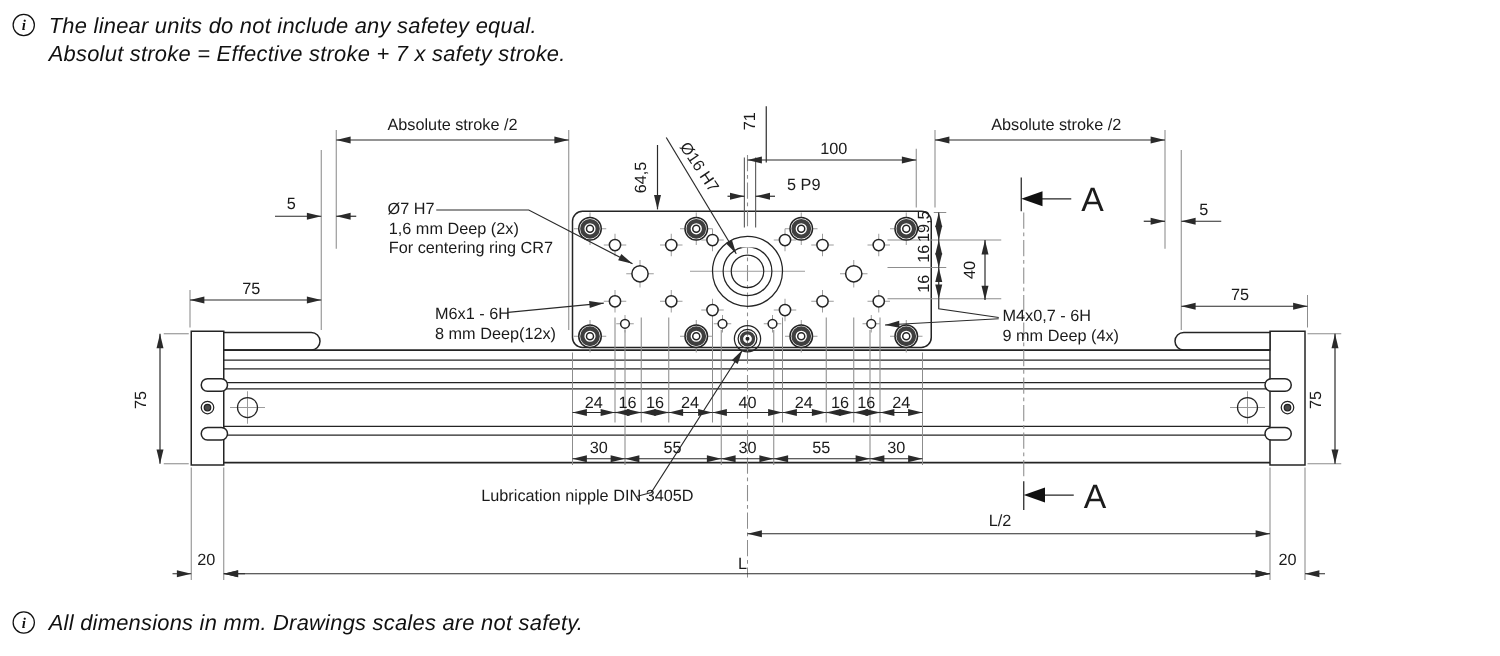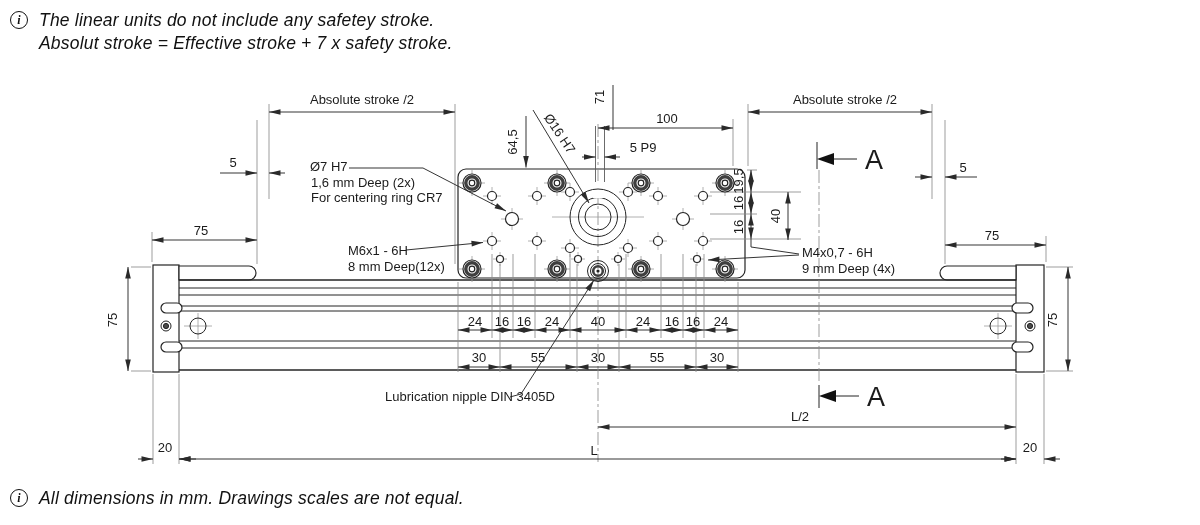--- a/index.html
+++ b/index.html
@@ -26,21 +26,21 @@
   .darkring{stroke:#3f3f3f;fill:none}
 </style>
 </head>
 <body>
 
 <div class="stage">
 
   <div class="note note-top">
     <span class="info-icon">i</span>
     <div class="note-lines">
-      <div>The linear units do not include any safetey stroke.</div>
+      <div>The linear units do not include any safetey equal.</div>
       <div>Absolut stroke = Effective stroke + 7 x safety stroke.</div>
     </div>
   </div>
 
   <svg class="draw" width="1200" height="525" viewBox="0 0 1200 525">
     <defs>
       <marker id="arr" markerUnits="userSpaceOnUse" markerWidth="14" markerHeight="8" refX="12.5" refY="4" orient="auto-start-reverse">
         <path d="M1,1.2 L12.5,4 L1,6.8 Z" fill="#2a2a2a"></path>
       </marker>
     </defs>
@@ -348,15 +348,15 @@
         <text x="385" y="401" text-anchor="start" font-size="13">Lubrication nipple DIN 3405D</text>
         <text x="800" y="421" text-anchor="middle" font-size="13">L/2</text>
         <text x="594" y="455" text-anchor="middle" font-size="13">L</text>
         <text x="165" y="452" text-anchor="middle" font-size="13">20</text>
         <text x="1030" y="452" text-anchor="middle" font-size="13">20</text>
       </g>
   </svg>
 
   <div class="note note-bottom">
     <span class="info-icon">i</span>
-    <div class="note-lines">All dimensions in mm. Drawings scales are not equal.</div>
+    <div class="note-lines">All dimensions in mm. Drawings scales are not safety.</div>
   </div>
 </div>
 
 </body></html>

